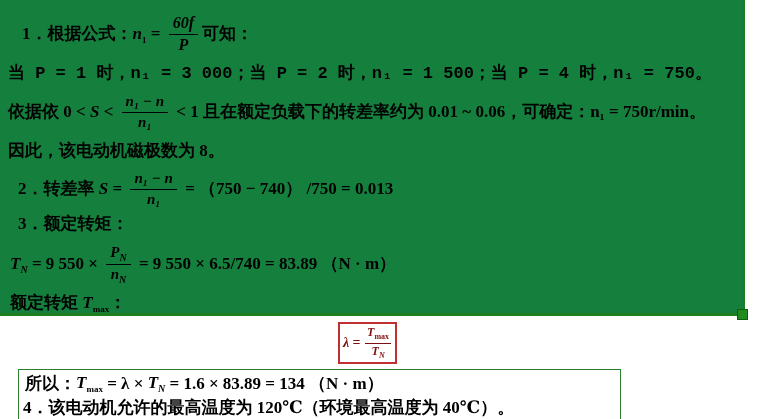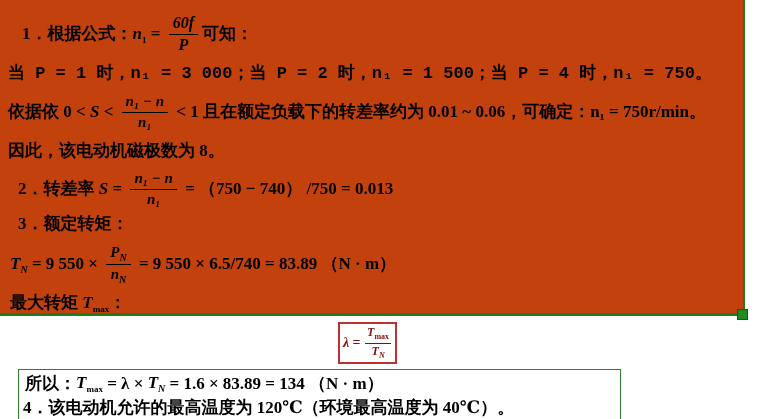--- a/index.html
+++ b/index.html
@@ -5,21 +5,21 @@
   html,body{margin:0;padding:0;background:#ffffff;}
   .canvas{
     position:relative;width:757px;height:419px;overflow:hidden;background:#ffffff;
     font-family:"Liberation Serif","DejaVu Serif",serif;
     font-weight:bold;color:#000;
   }
   
   .tb1{
     position:absolute;left:0;top:0;width:743px;height:313px;
     border-right:2px solid #1e7e1e;border-bottom:3px solid #1e7e1e;
-    background:#c2410c;
+    background:#15803d;
   }
   .line{
     position:absolute;display:flex;align-items:center;
     font-size:17px;line-height:22px;white-space:pre;
   }
   .line span{white-space:pre;}
   .mi{font-style:italic;}
   .vs{display:inline-block;}
   sub{font-size:10px;line-height:1;font-style:italic;}
   sub.rm{font-style:normal;font-size:9px;}
@@ -92,21 +92,21 @@
 
     <div class="line" style="top:212px;left:18px;height:24px;">
       <span>3．额定转矩：</span>
     </div>
 
     <div class="line" style="top:238px;left:10px;height:52px;">
       <span class="vs"><span class="mi">T</span><sub>N</sub></span><span> = 9 550 × </span><span class="frac"><span class="num"><span class="mi">P</span><sub>N</sub></span><span class="den"><span class="mi">n</span><sub>N</sub></span></span><span> = 9 550 × 6.5/740 = 83.89 （N · m）</span>
     </div>
 
     <div class="line" style="top:291px;left:10px;height:24px;">
-      <span>最大转矩 </span><span class="vs"><span class="mi">T</span><sub class="rm">max</sub></span><span>：</span>
+      <span>额定转矩 </span><span class="vs"><span class="mi">T</span><sub class="rm">max</sub></span><span>：</span>
     </div>
 
   </div>
 
   <div class="handle"></div>
 
   <div class="fbox">
     <span class="mi">λ</span><span> = </span><span class="frac"><span class="num"><span class="mi">T</span><sub class="rm">max</sub></span><span class="den"><span class="mi">T</span><sub>N</sub></span></span>
   </div>
 

